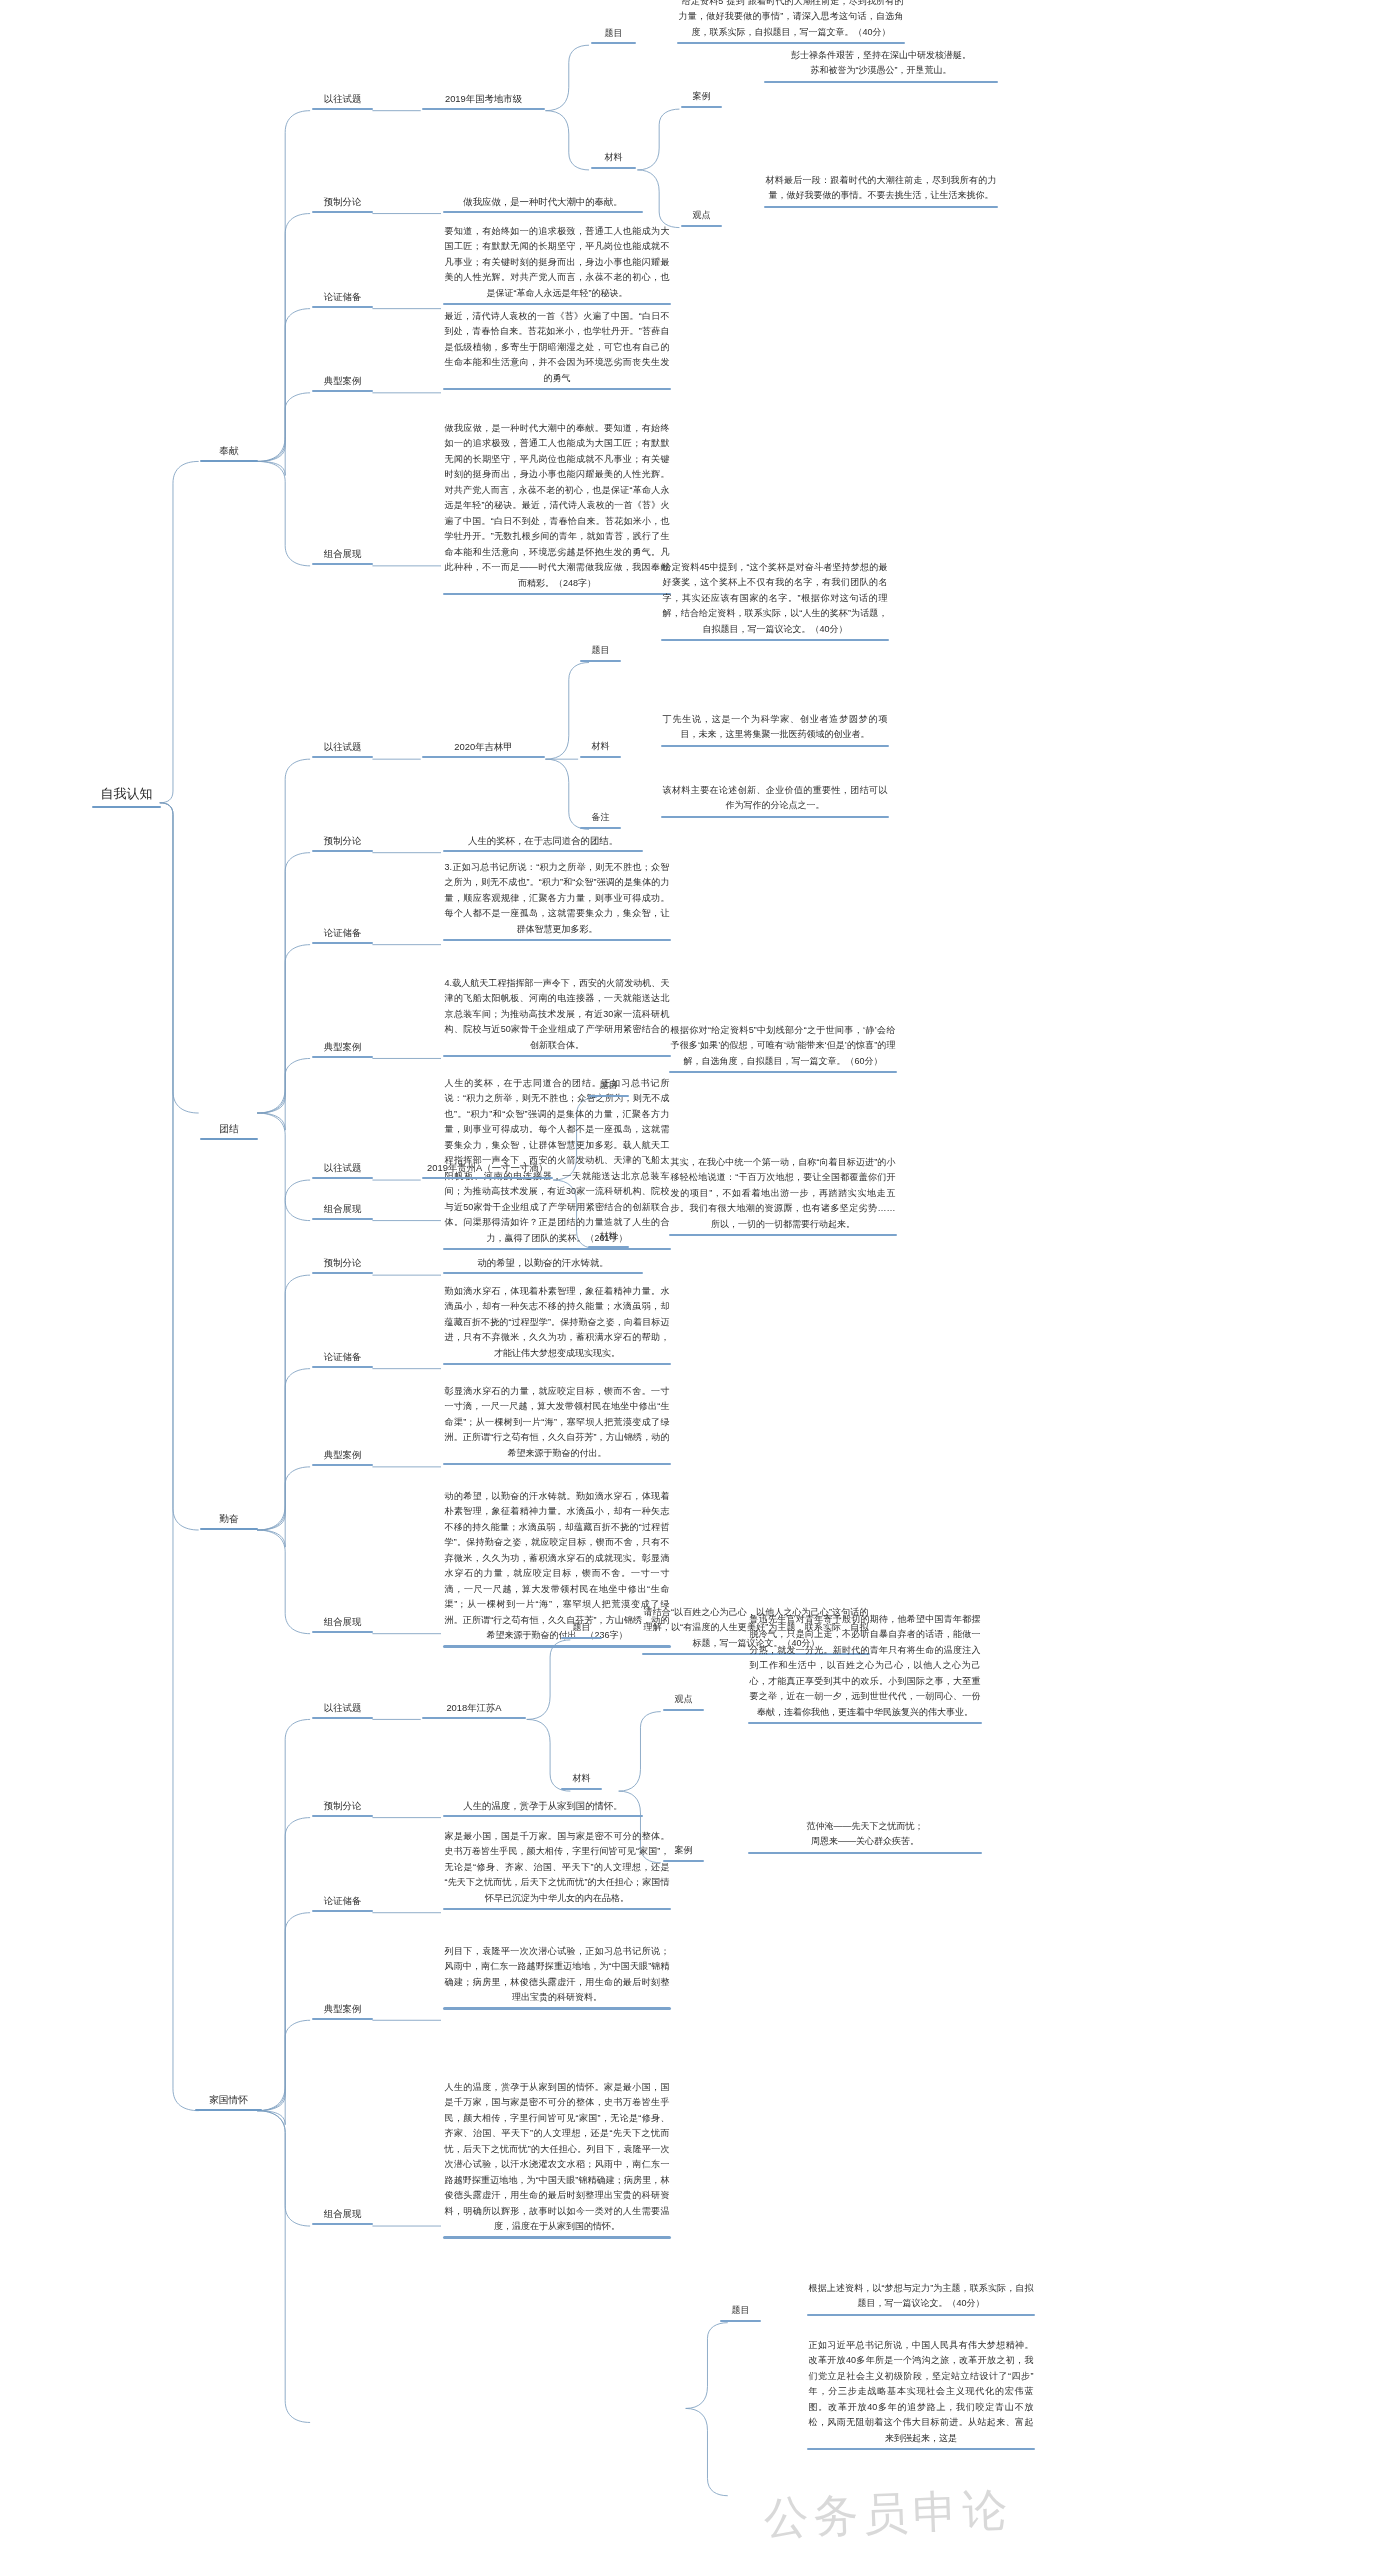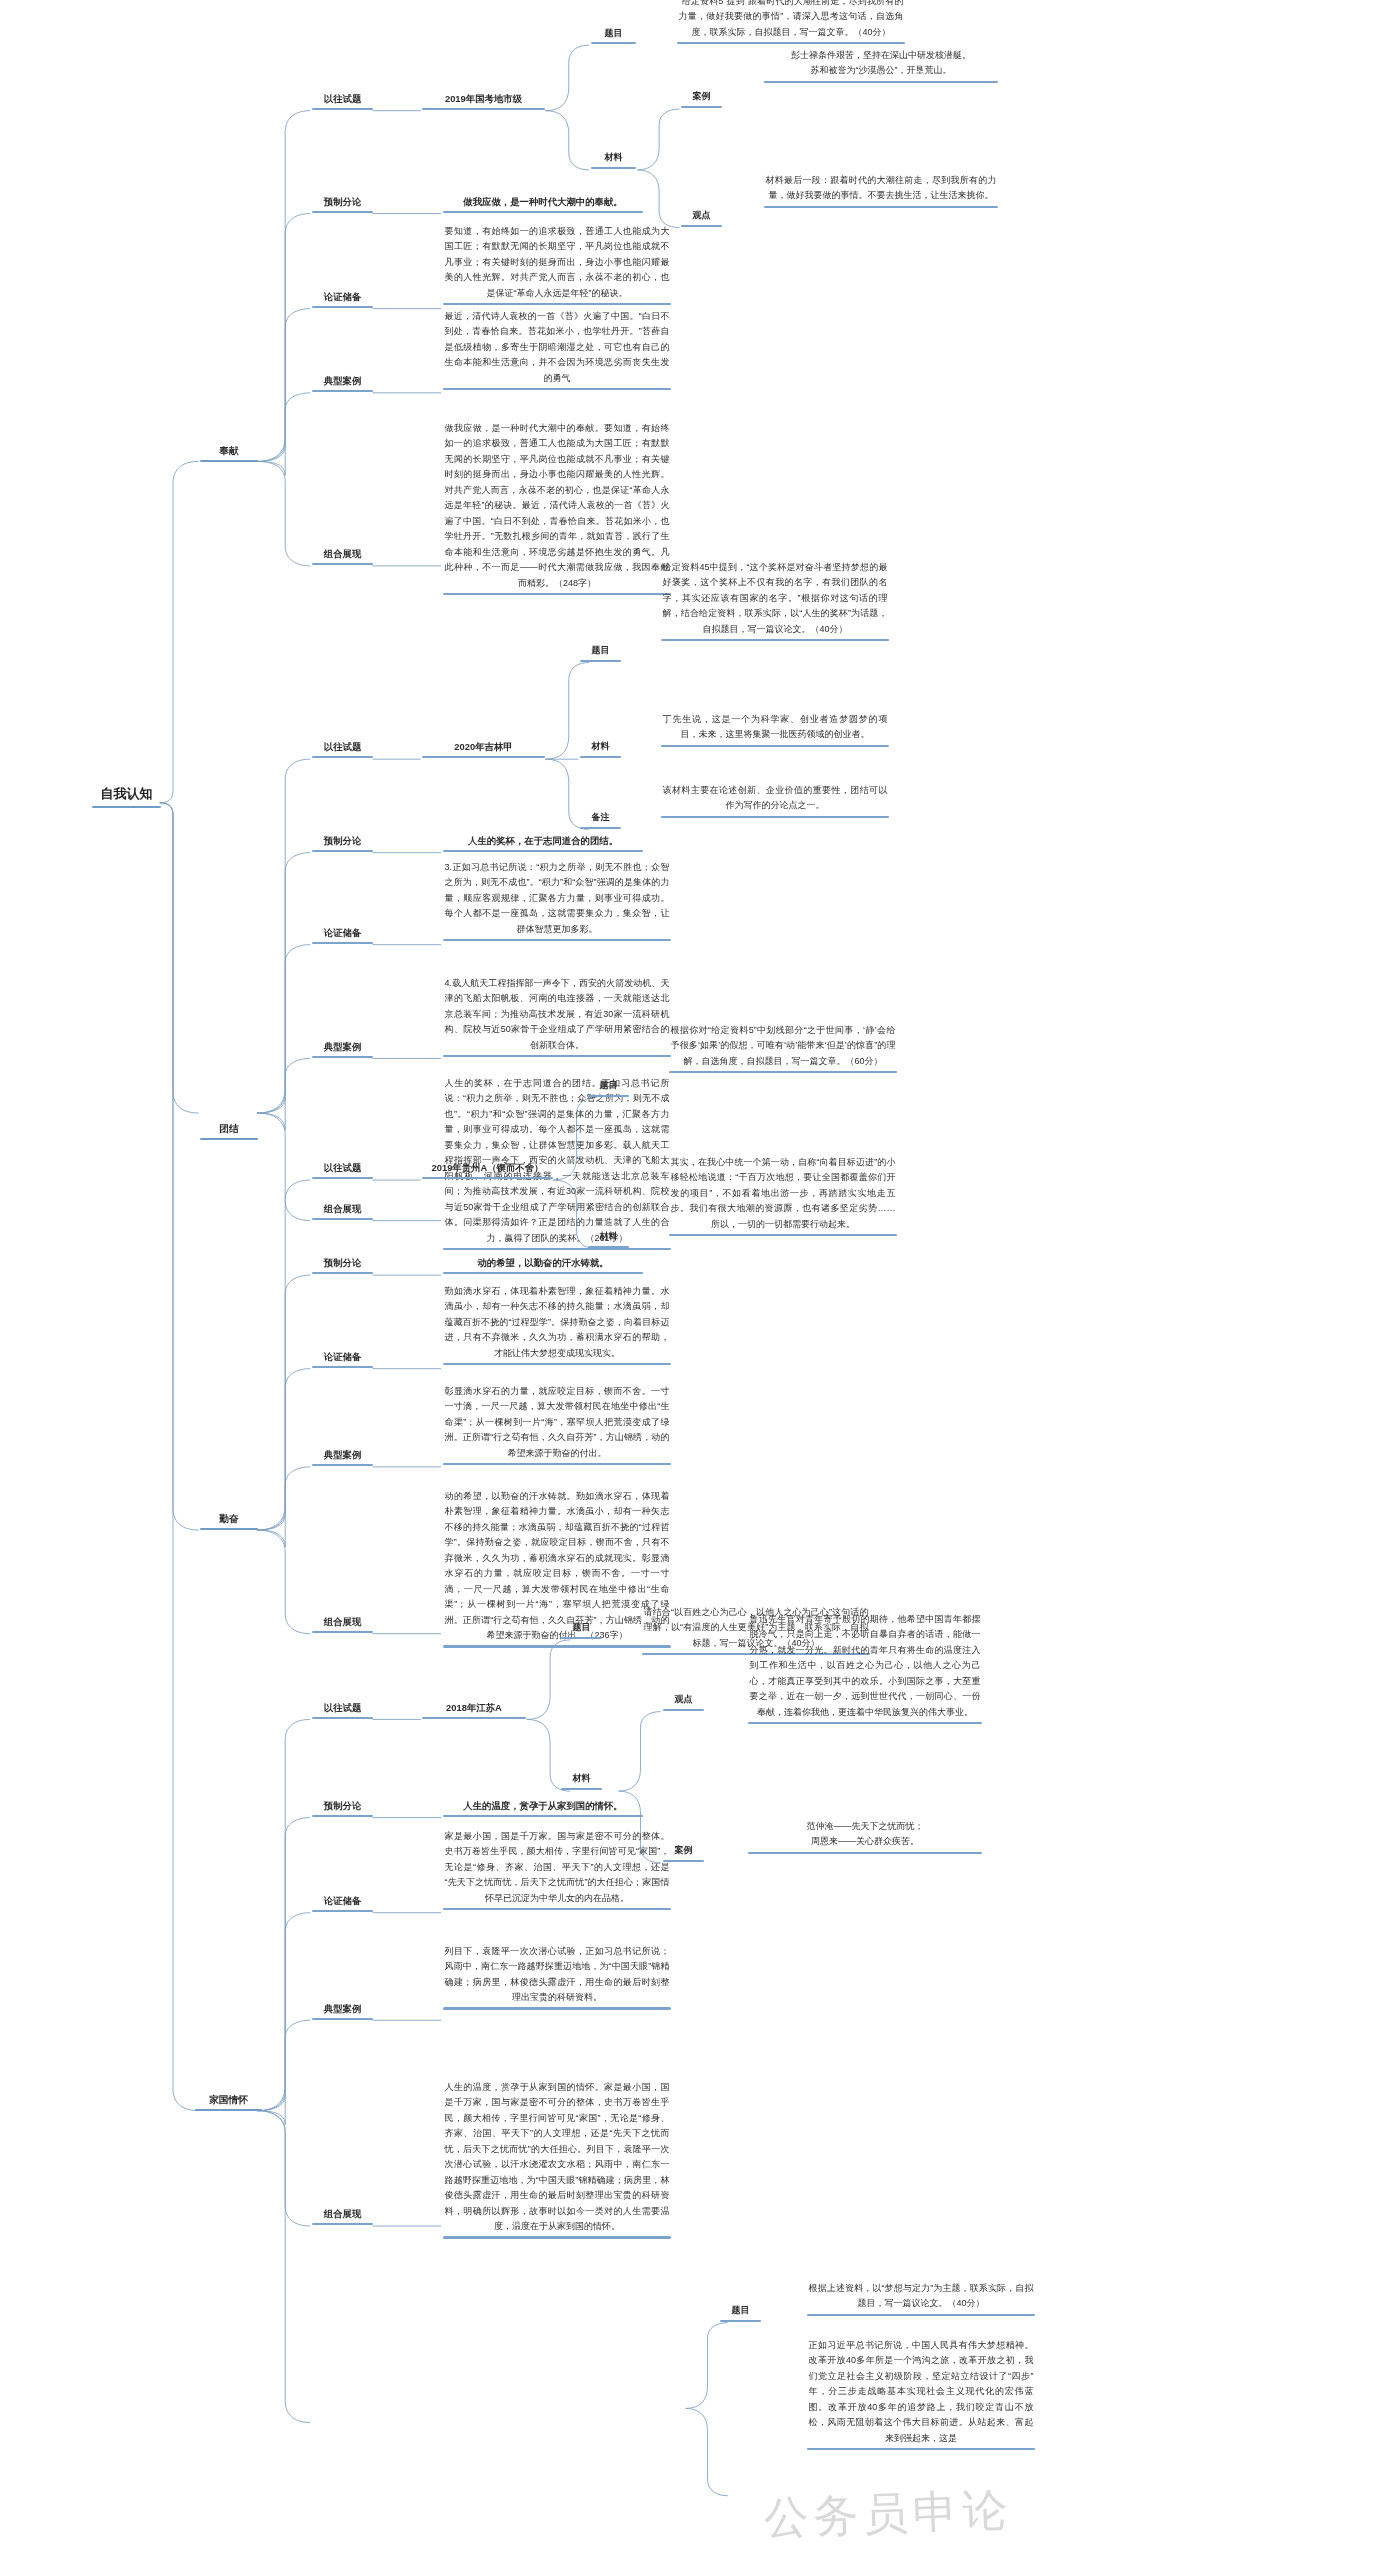--- a/index.html
+++ b/index.html
@@ -54,21 +54,20 @@
   .lvl-4 .underline{background:#7ba3cc;height:2.3px;}
   .node.para .nlabel{
     text-align:justify;
     text-align-last:center;
     line-height:1.72;
     font-size:9px;
   }
   .node.short .nlabel{
     text-align:left;
     text-align-last:center;
-    font-weight:bold;
   }
   .watermark{
     position:absolute;
     left:764px;
     top:2479px;
     width:546px;
     height:86px;
     color:rgba(120,120,120,0.28);
     font-size:45px;
     letter-spacing:4.7px;
@@ -321,21 +320,21 @@
   <div class="node lvl-1 short" style="left:200px;top:1511px;width:58px;">
     <span class="nlabel">勤奋</span>
     <span class="underline"></span>
   </div>
 
   <div class="node lvl-2 short" style="left:312px;top:1161px;width:61px;">
     <span class="nlabel">以往试题</span>
     <span class="underline"></span>
   </div>
   <div class="node lvl-3 short" style="left:422px;top:1161px;width:131px;">
-    <span class="nlabel">2019年贵州A（锲而不舍）</span>
+    <span class="nlabel">2019年贵州A（一寸一寸滴）</span>
     <span class="underline"></span>
   </div>
   <div class="node lvl-4 short" style="left:588px;top:1079px;width:41px;">
     <span class="nlabel">题目</span>
     <span class="underline"></span>
   </div>
   <div class="node lvl-4 para" style="left:669px;top:1023px;width:228px;">
     <span class="nlabel">根据你对“给定资料5”中划线部分“之于世间事，‘静’会给予很多‘如果’的假想，可唯有‘动’能带来‘但是’的惊喜”的理解，自选角度，自拟题目，写一篇文章。（60分）</span>
     <span class="underline"></span>
   </div>

